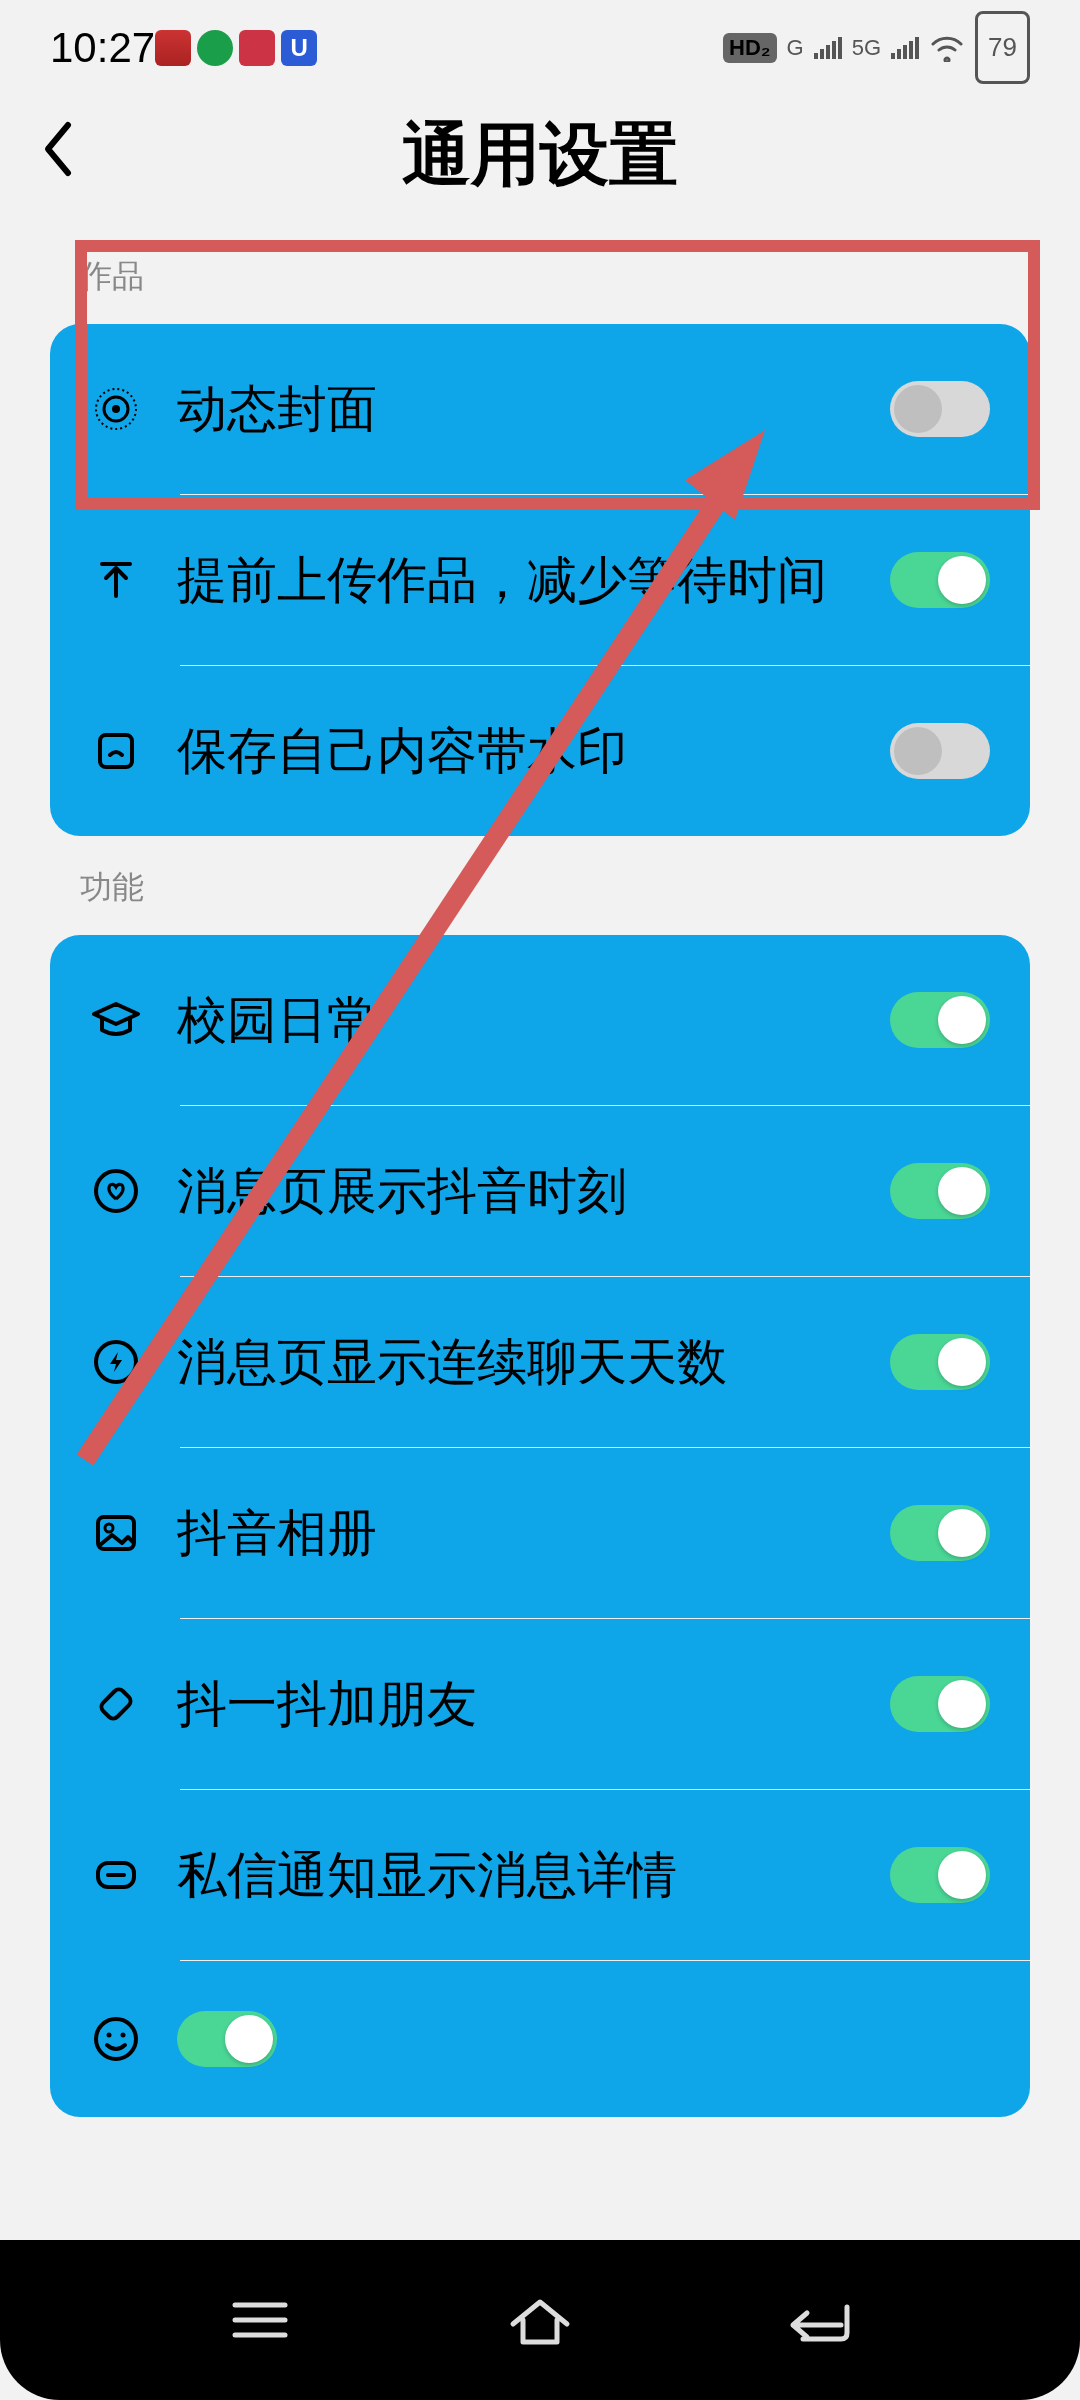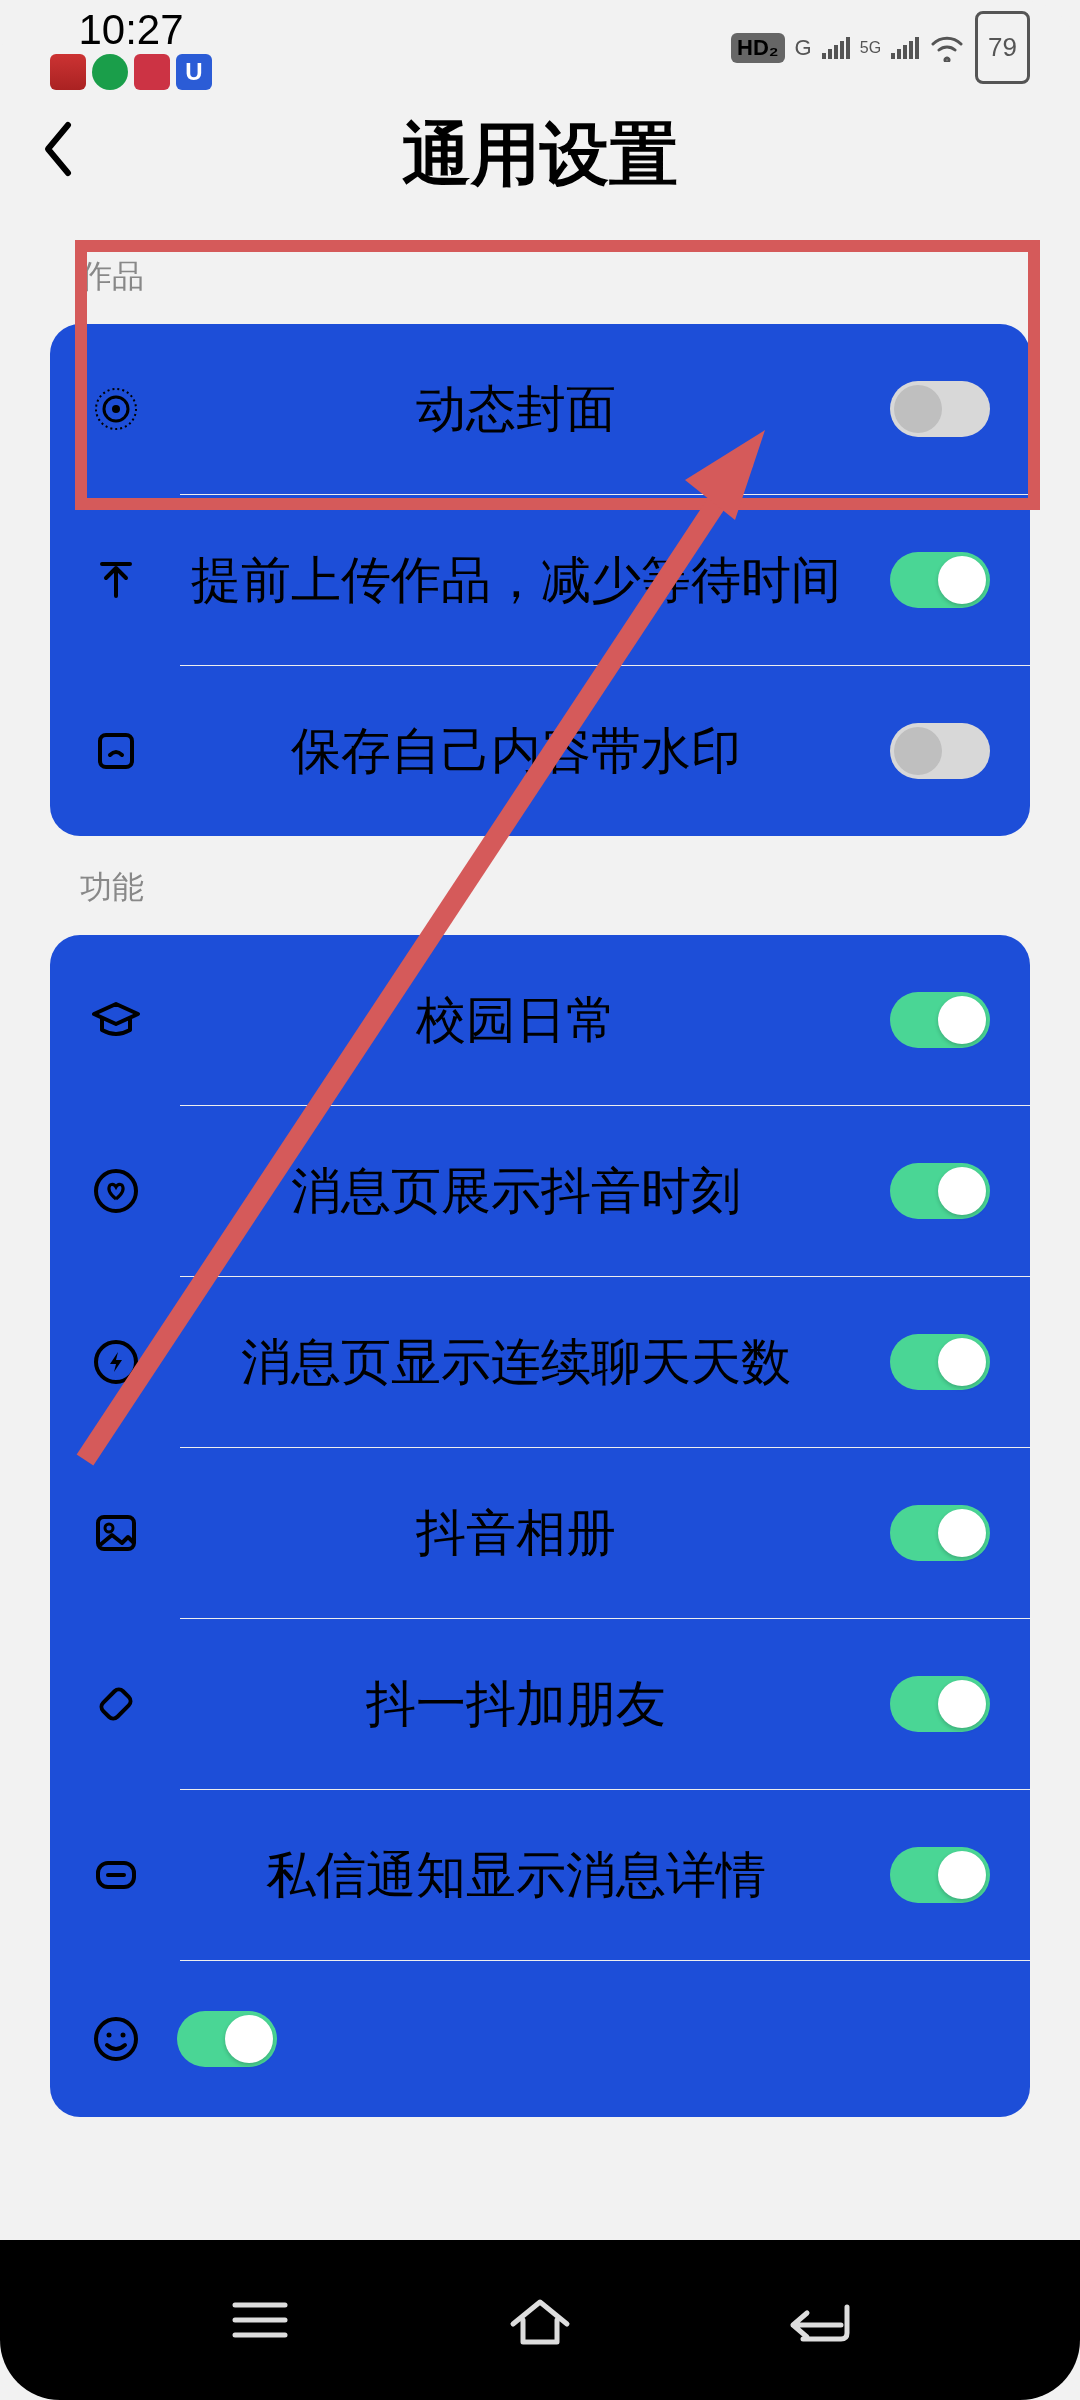--- a/index.html
+++ b/index.html
@@ -26,21 +26,20 @@
       display: flex;
       justify-content: space-between;
       align-items: center;
       padding: 20px 50px 10px 50px;
       height: 85px;
       font-size: 38px;
     }
     .status-left {
       display: flex;
       align-items: center;
-      flex-direction: column;
     }
     .status-time {
       font-weight: 400;
       font-size: 42px;
     }
     .status-icons-left {
       display: flex;
       gap: 6px;
       align-items: center;
     }
@@ -110,24 +109,23 @@
       color: #000;
     }
 
     .section-label {
       padding: 30px 60px 25px 80px;
       font-size: 32px;
       color: #888;
     }
 
     .card {
-      background: #1d4ed8;
+      background: #0ea5e9;
       border-radius: 30px;
       margin: 0 50px;
-      text-align: center;
     }
 
     .row {
       display: flex;
       align-items: center;
       padding: 50px 40px;
       gap: 35px;
     }
     .row-divider {
       height: 1px;
@@ -236,21 +234,21 @@
     <div class="status-right">
       <span class="hd-badge">HD₂</span>
       <span style="font-size:22px;">G</span>
       <div class="signal">
         <div class="signal-bar" style="height:6px"></div>
         <div class="signal-bar" style="height:10px"></div>
         <div class="signal-bar" style="height:14px"></div>
         <div class="signal-bar" style="height:18px"></div>
         <div class="signal-bar" style="height:22px"></div>
       </div>
-      <span style="font-size:16px;text-align:right;">5G</span>
+      <span style="font-size:22px;text-align:right;">5G</span>
       <div class="signal">
         <div class="signal-bar" style="height:6px"></div>
         <div class="signal-bar" style="height:10px"></div>
         <div class="signal-bar" style="height:14px"></div>
         <div class="signal-bar" style="height:18px"></div>
         <div class="signal-bar" style="height:22px"></div>
       </div>
       <svg class="wifi-icon" width="36" height="28" viewBox="0 0 36 28">
           <path d="M18 24 a2 2 0 1 0 0.01 0 M10 16 a12 12 0 0 1 16 0 M4 10 a20 20 0 0 1 28 0" fill="none" stroke="#555" stroke-width="3" stroke-linecap="round"></path>
         </svg>

